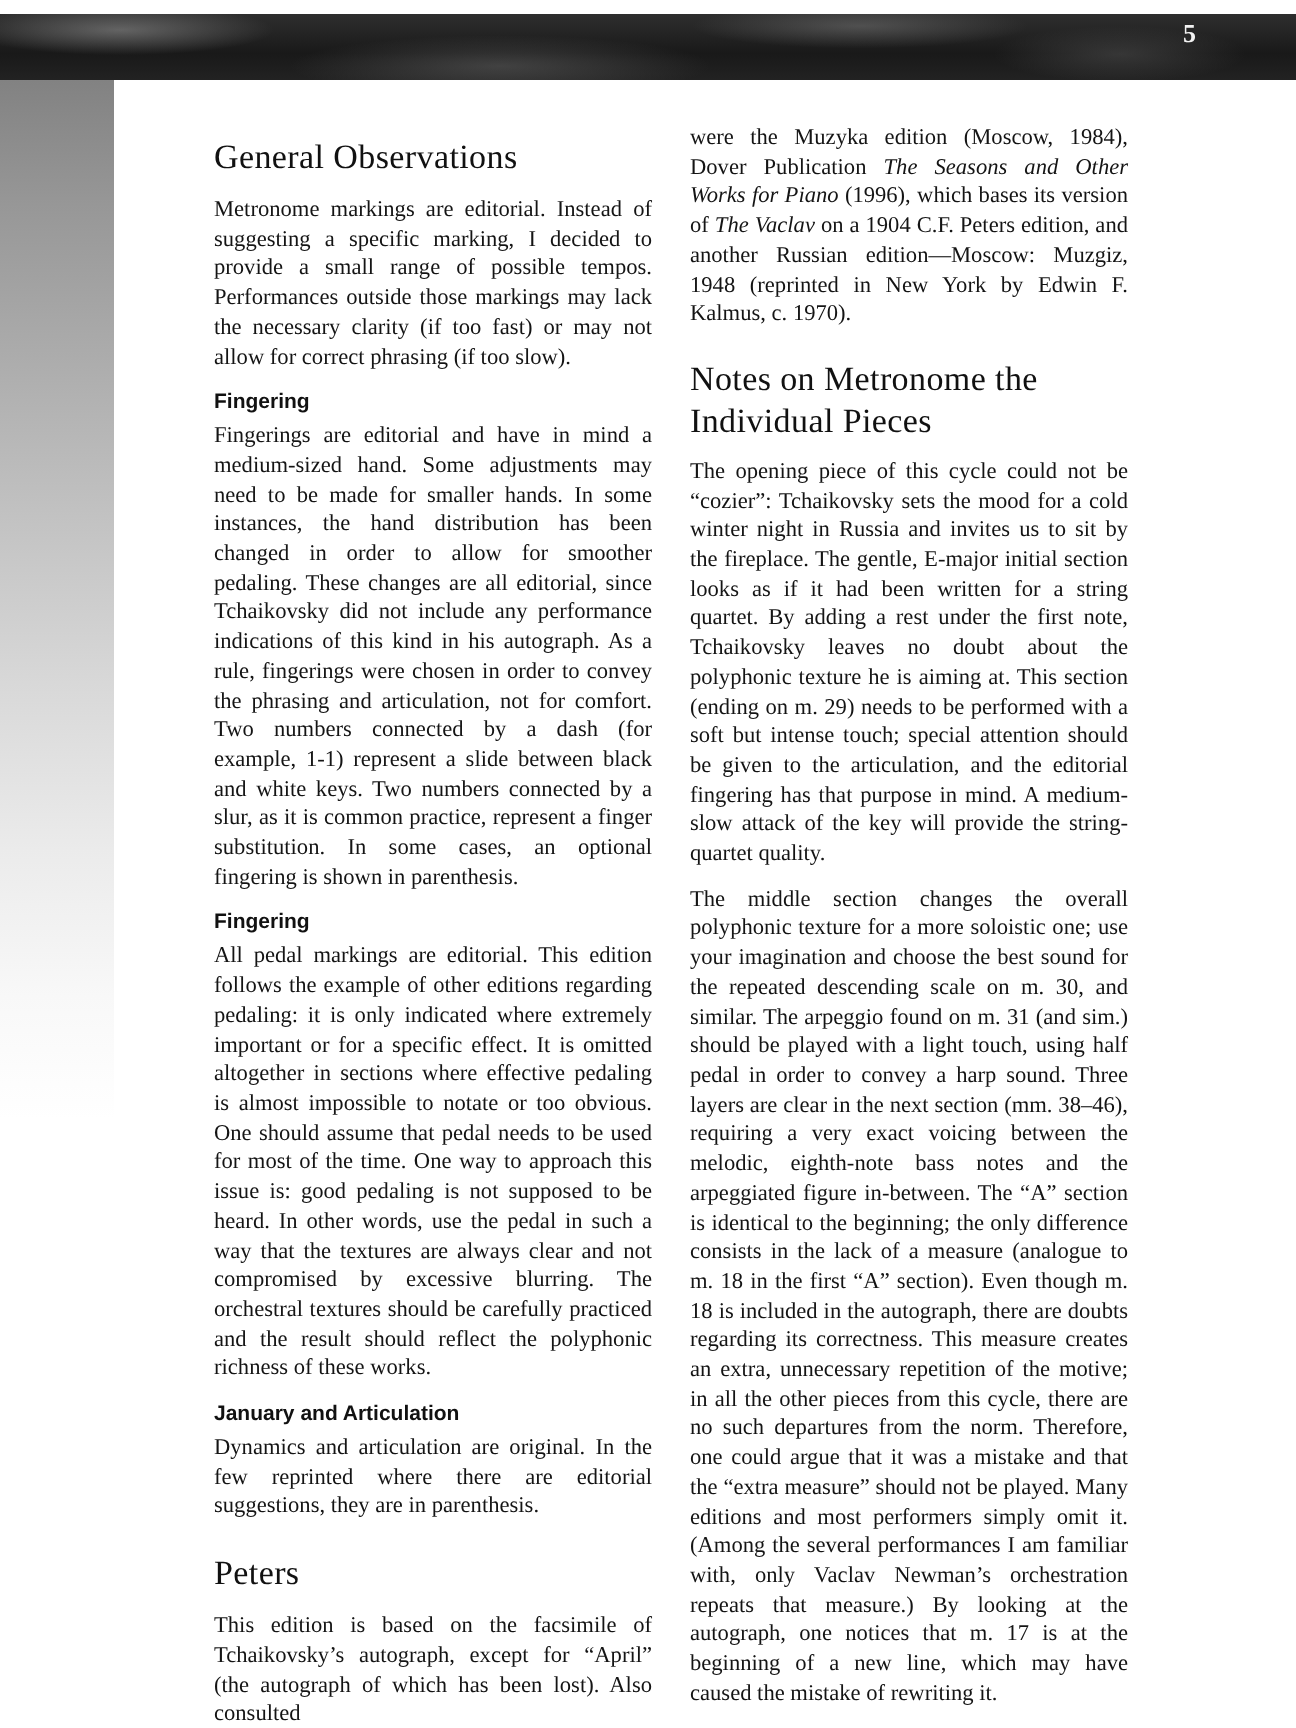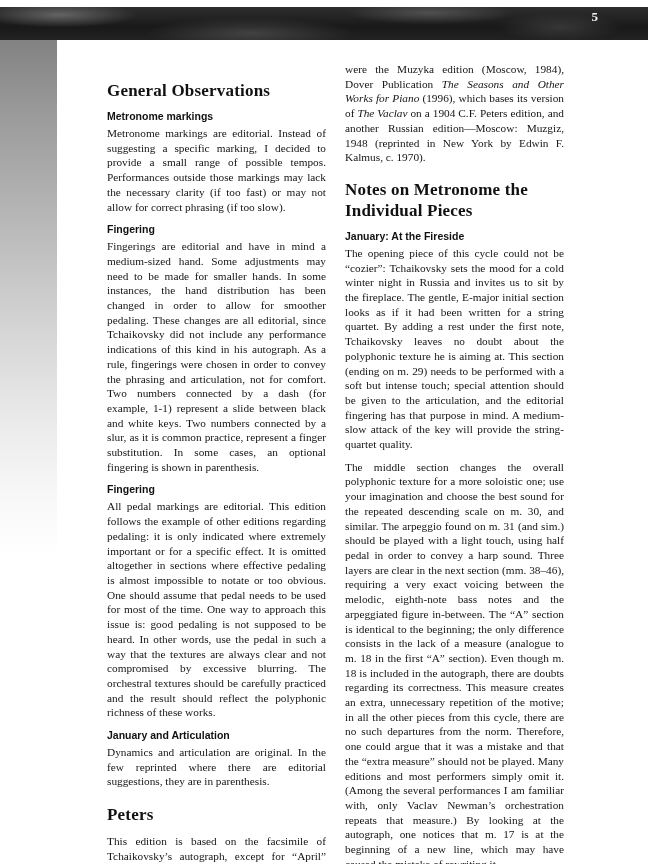--- a/index.html
+++ b/index.html
@@ -27,23 +27,23 @@
     position: absolute; top: 40px; left: 0; width: 57px; height: 520px;
     background: linear-gradient(180deg,
       #828282 0%, #979797 12%, #ababab 26%, #c2c2c2 42%,
       #d8d8d8 58%, #ebebeb 74%, #f8f8f8 88%, #ffffff 100%);
   }
   .col { position: absolute; width: 219px; color: #1a1a1a; }
   .col-left  { left: 107px; top: 64px; }
   .col-right { left: 345px; top: 62px; }
   h1.sec {
     font-family: "Liberation Serif", serif;
-    font-weight: bold; font-size: 17px; line-height: 21px;
+    font-weight: normal; font-size: 17px; line-height: 21px;
     letter-spacing: 0.2px; color: #111;
-    margin: 16px 0 9px 0;
+    margin: 4px 0 9px 0;
   }
   h1.sec.gap-top { margin-top: 15px; }
   h2.sub {
     font-family: "Liberation Sans", sans-serif;
     font-weight: bold; font-size: 10.5px; line-height: 13px;
     color: #111; margin: 9px 0 3px 0;
   }
   h2.sub:first-child { margin-top: 0; }
   p.body {
     font-family: "Liberation Serif", serif;
@@ -60,39 +60,37 @@
 
 <div class="page">
 
   <div class="top-band"></div>
   <span class="page-num">5</span>
   <div class="left-strip"></div>
 
   <div class="col col-left">
     <h1 class="sec">General Observations</h1>
 
-    <h2 class="sub">Metronome markings</h2>
     <p class="body">Metronome markings are editorial. Instead of suggesting a specific marking, I decided to provide a small range of possible tempos. Performances outside those markings may lack the necessary clarity (if too fast) or may not allow for correct phrasing (if too slow).</p>
 
     <h2 class="sub">Fingering</h2>
     <p class="body">Fingerings are editorial and have in mind a medium-sized hand. Some adjustments may need to be made for smaller hands. In some instances, the hand distribution has been changed in order to allow for smoother pedaling. These changes are all editorial, since Tchaikovsky did not include any performance indications of this kind in his autograph. As a rule, fingerings were chosen in order to convey the phrasing and articulation, not for comfort. Two numbers connected by a dash (for example, 1-1) represent a slide between black and white keys. Two numbers connected by a slur, as it is common practice, represent a finger substitution. In some cases, an optional fingering is shown in parenthesis.</p>
 
     <h2 class="sub">Fingering</h2>
     <p class="body">All pedal markings are editorial. This edition follows the example of other editions regarding pedaling: it is only indicated where extremely important or for a specific effect. It is omitted altogether in sections where effective pedaling is almost impossible to notate or too obvious. One should assume that pedal needs to be used for most of the time. One way to approach this issue is: good pedaling is not supposed to be heard. In other words, use the pedal in such a way that the textures are always clear and not compromised by excessive blurring. The orchestral textures should be carefully practiced and the result should reflect the polyphonic richness of these works.</p>
 
     <h2 class="sub">January and Articulation</h2>
     <p class="body">Dynamics and articulation are original. In the few reprinted where there are editorial suggestions, they are in parenthesis.</p>
 
     <h1 class="sec gap-top">Peters</h1>
     <p class="body">This edition is based on the facsimile of Tchaikovsky’s autograph, except for “April” (the autograph of which has been lost). Also consulted</p>
   </div>
 
   <div class="col col-right">
     <p class="body"><span>were the Muzyka edition (Moscow, 1984), Dover Publication </span><span class="it">The Seasons and Other Works for Piano</span><span> (1996), which bases its version of </span><span class="it">The Vaclav</span><span> on a 1904 C.F. Peters edition, and another Russian edition—Moscow: Muzgiz, 1948 (reprinted in New York by Edwin F. Kalmus, c. 1970).</span></p>
 
     <h1 class="sec">Notes on Metronome the Individual Pieces</h1>
 
-    <h2 class="sub">January: At the Fireside</h2>
     <p class="body">The opening piece of this cycle could not be “cozier”: Tchaikovsky sets the mood for a cold winter night in Russia and invites us to sit by the fireplace. The gentle, E-major initial section looks as if it had been written for a string quartet. By adding a rest under the first note, Tchaikovsky leaves no doubt about the polyphonic texture he is aiming at. This section (ending on m. 29) needs to be performed with a soft but intense touch; special attention should be given to the articulation, and the editorial fingering has that purpose in mind. A medium-slow attack of the key will provide the string-quartet quality.</p>
     <p class="body para-gap">The middle section changes the overall polyphonic texture for a more soloistic one; use your imagination and choose the best sound for the repeated descending scale on m. 30, and similar. The arpeggio found on m. 31 (and sim.) should be played with a light touch, using half pedal in order to convey a harp sound. Three layers are clear in the next section (mm. 38–46), requiring a very exact voicing between the melodic, eighth-note bass notes and the arpeggiated figure in-between. The “A” section is identical to the beginning; the only difference consists in the lack of a measure (analogue to m. 18 in the first “A” section). Even though m. 18 is included in the autograph, there are doubts regarding its correctness. This measure creates an extra, unnecessary repetition of the motive; in all the other pieces from this cycle, there are no such departures from the norm. Therefore, one could argue that it was a mistake and that the “extra measure” should not be played. Many editions and most performers simply omit it. (Among the several performances I am familiar with, only Vaclav Newman’s orchestration repeats that measure.) By looking at the autograph, one notices that m. 17 is at the beginning of a new line, which may have caused the mistake of rewriting it.</p>
   </div>
 
 </div>
 
 </body></html>

